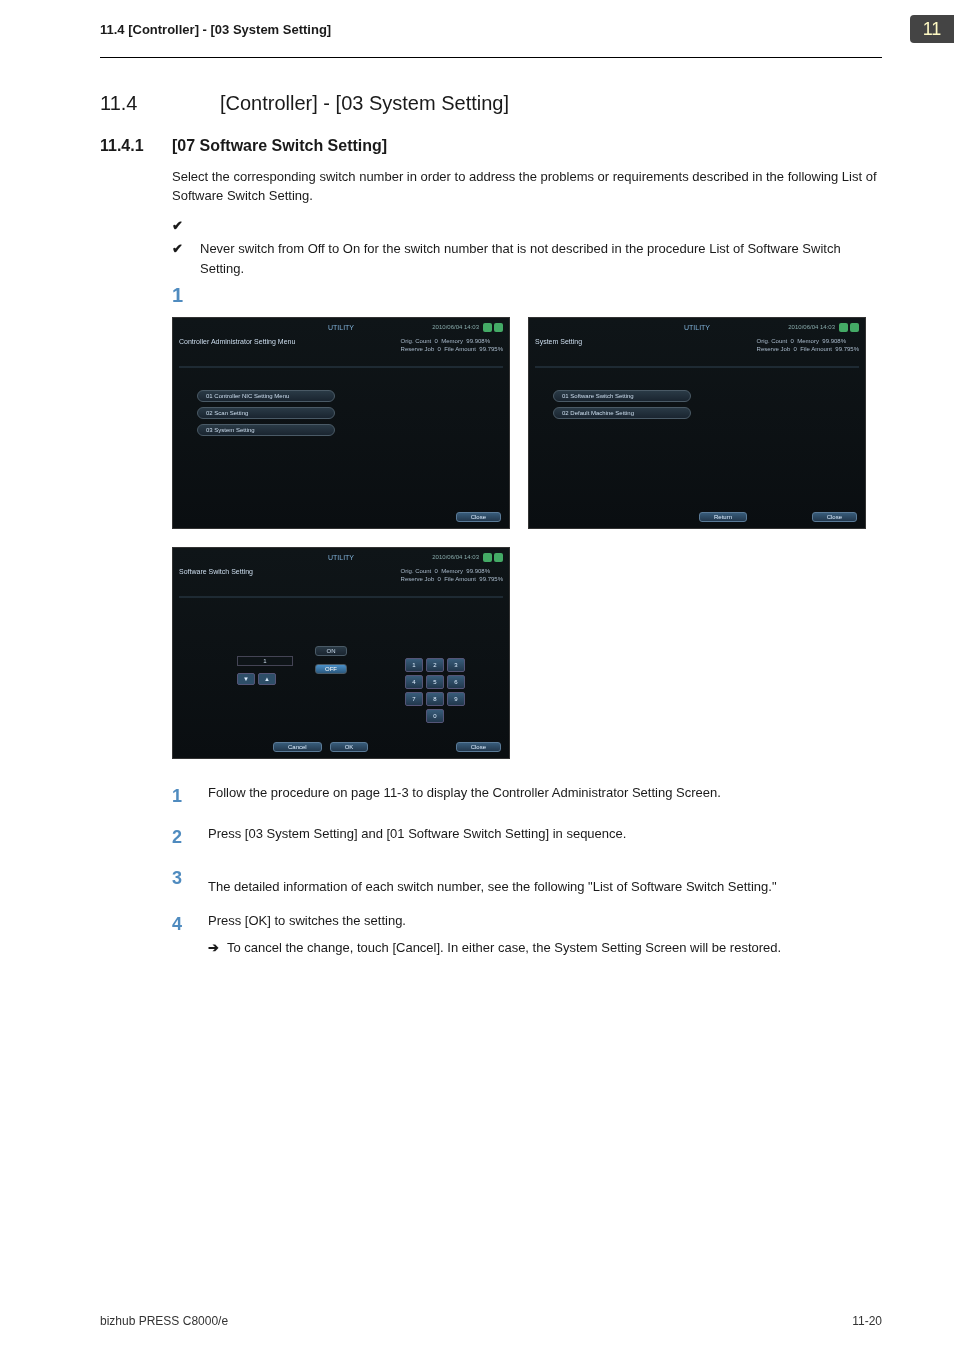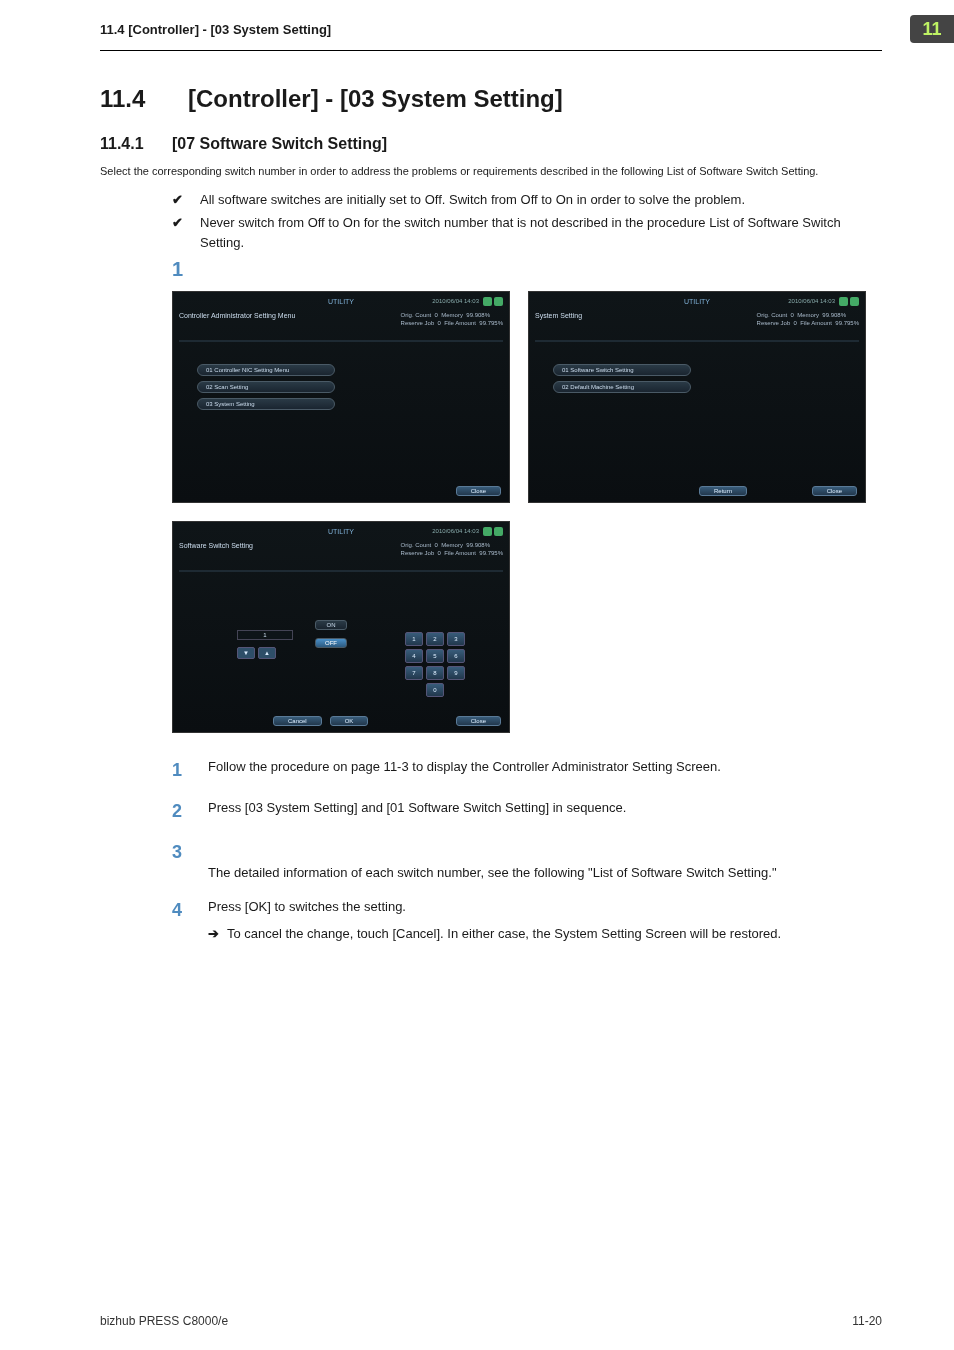--- a/index.html
+++ b/index.html
@@ -1,25 +1,25 @@
 <!DOCTYPE html>
 <html><head>
 <meta charset="utf-8">
 <style>
 html,body{margin:0;padding:0;background:#fff;font-family:Arial,Helvetica,sans-serif;color:#1a1a1a}
 .page{width:954px;height:1350px;position:relative;margin:0 auto;background:#fff}
 .content{position:absolute;left:100px;right:72px;top:22px}
-.running-head{display:flex;align-items:center;justify-content:space-between;border-bottom:1.5px solid #000;padding-bottom:13px}
+.running-head{display:flex;align-items:center;justify-content:space-between;border-bottom:1.5px solid #000;padding-bottom:20px}
 .running-head .left{font-size:13px;font-weight:bold}
-.chapter-badge{position:absolute;right:0;top:15px;width:44px;height:28px;background:#444;color:#bef264;display:flex;align-items:center;justify-content:center;font-weight:bold;font-size:18px;border-top-left-radius:4px;border-bottom-left-radius:4px}
-h1.sec{font-size:24px;font-weight:bold;margin:34px 0 22px 0;display:flex;gap:16px}
+.chapter-badge{position:absolute;right:0;top:15px;width:44px;height:28px;background:#444;color:#fef9c3;display:flex;align-items:center;justify-content:center;font-weight:normal;font-size:18px;border-top-left-radius:4px;border-bottom-left-radius:4px}
+h1.sec{font-size:20px;font-weight:normal;margin:34px 0 22px 0;display:flex;gap:48px}
 h1.sec .num{min-width:72px}
 h2.sub{font-size:16px;font-weight:bold;margin:16px 0 10px 0;display:flex;}
 h2.sub .num{min-width:72px}
-.body-text{font-size:11px;line-height:1.45;margin-bottom:10px}
+.body-text{font-size:13px;line-height:1.45;margin-left:72px;margin-bottom:10px}
 .check-list{margin-left:72px;font-size:13px;line-height:1.5}
 .check-list .item{display:flex;gap:14px;margin-bottom:4px}
 .check-list .mark{flex:0 0 14px;font-weight:bold}
 .big-step{font-size:20px;font-weight:bold;color:#4f8bbf;margin-left:72px;margin-top:6px;margin-bottom:10px}
 .shots{margin-left:72px;display:flex;flex-wrap:wrap;gap:18px}
 .shot{width:336px;height:210px;background:linear-gradient(#0f1518,#0a0e11);border:1px solid #333;position:relative;font-size:7px;color:#bcd}
 .shot .topbar{position:absolute;left:0;right:0;top:0;height:18px;display:flex;align-items:center;justify-content:center}
 .shot .topbar .ulbl{color:#7fb0d6;font-size:7px}
 .shot .topbar .dt{position:absolute;right:30px;color:#8aa;font-size:6px}
 .shot .topbar .ic{position:absolute;right:6px;display:flex;gap:2px}
@@ -41,21 +41,21 @@
 .shot3 .onoff span{background:linear-gradient(#2a3a46,#1a2530);border:1px solid #4a5a66;border-radius:3px;width:30px;text-align:center;padding:1px 0;font-size:6px;color:#cde}
 .shot3 .onoff .sel{background:linear-gradient(#4a90c8,#2c5a80);color:#fff}
 .shot3 .keypad{position:absolute;right:44px;top:110px;display:grid;grid-template-columns:repeat(3,18px);grid-auto-rows:14px;gap:3px}
 .shot3 .keypad span{background:linear-gradient(#385c7a,#22384d);border:1px solid #557;border-radius:2px;display:flex;align-items:center;justify-content:center;font-size:6px;color:#def}
 .shot3 .keypad .zero{grid-column:2}
 .shot3 .btnbar2{position:absolute;bottom:6px;left:100px;right:8px;display:flex;justify-content:space-between}
 .steps{margin-left:72px;margin-top:24px;font-size:13px;line-height:1.5}
 .steps .step{display:flex;gap:18px;margin-bottom:14px}
 .steps .step .sn{color:#4f8bbf;font-weight:bold;font-size:18px;min-width:18px}
 .steps .step .st{flex:1}
-.steps .step .para{margin-top:24px}
+.steps .step .para{margin-top:12px}
 .steps .step .arrow-line{display:flex;gap:8px;margin-top:8px}
 .arrow{font-weight:bold}
 .footer{position:absolute;bottom:22px;left:100px;right:72px;display:flex;justify-content:space-between;font-size:12px;color:#333;border-top:0}
 </style>
 </head>
 <body>
 <div class="page">
 
 <div class="chapter-badge">11</div>
 
@@ -73,21 +73,20 @@
   <h2 class="sub">
     <span class="num">11.4.1</span>
     <span>[07 Software Switch Setting]</span>
   </h2>
 
   <p class="body-text">Select the corresponding switch number in order to address the problems or requirements described in the following List of Software Switch Setting.</p>
 
   <div class="check-list">
     <div class="item">
       <span class="mark">✔</span>
-      <span>All software switches are initially set to Off. Switch from Off to On in order to solve the problem.</span>
     </div>
     <div class="item">
       <span class="mark">✔</span>
       <span>Never switch from Off to On for the switch number that is not described in the procedure List of Software Switch Setting.</span>
     </div>
   </div>
 
   <div class="big-step">1</div>
 
   <div class="shots">

